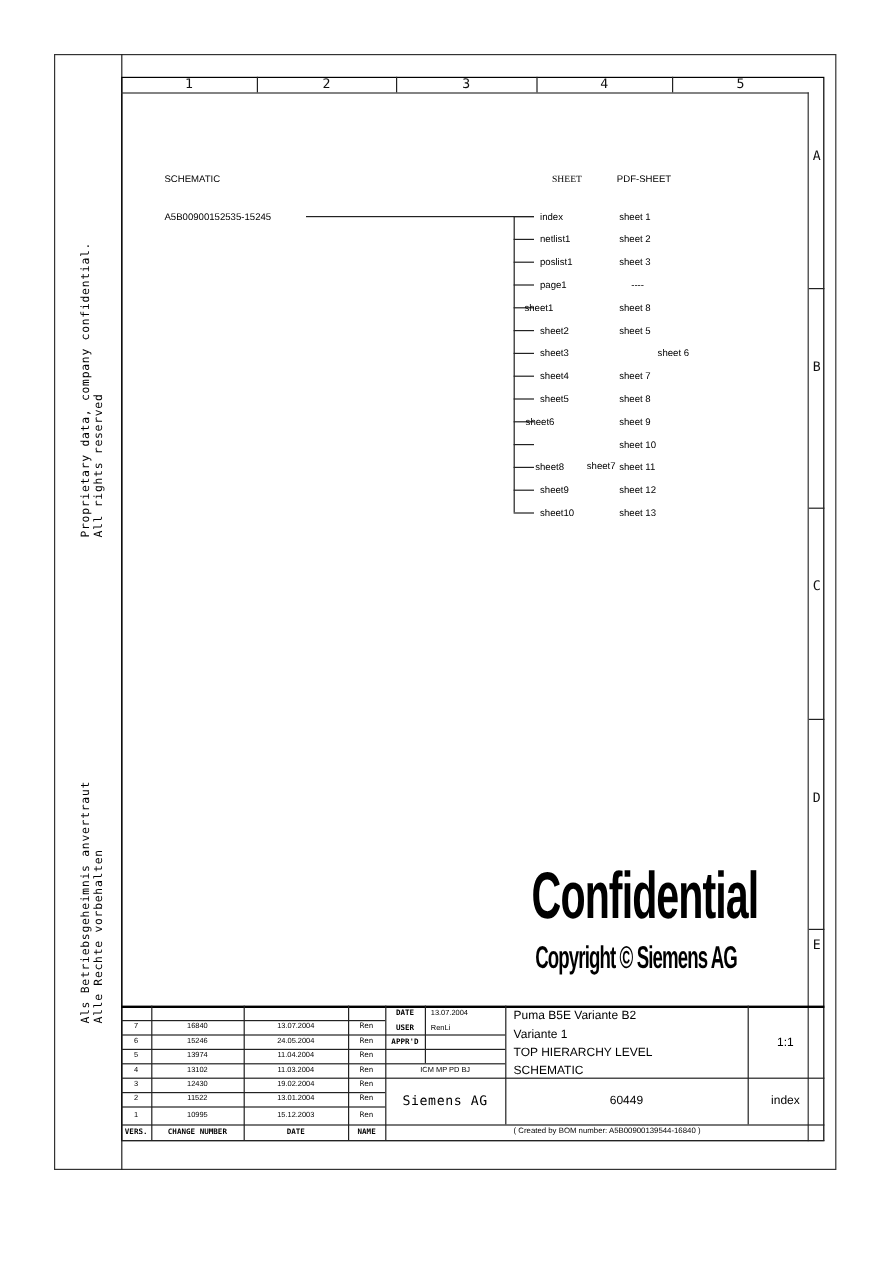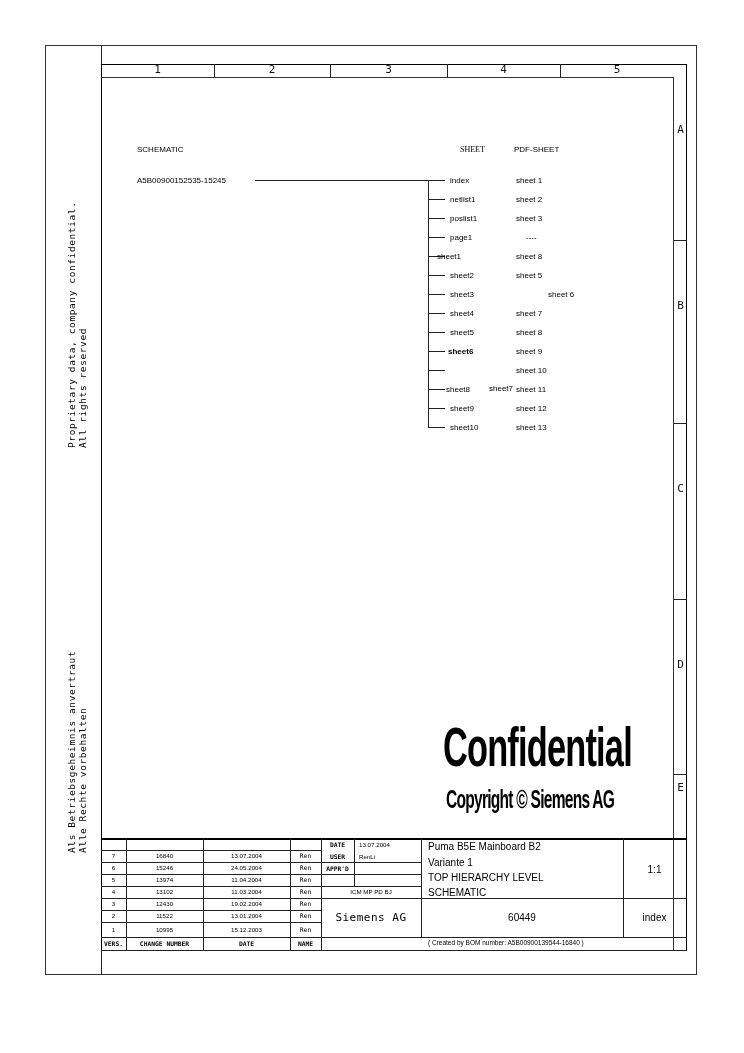--- a/index.html
+++ b/index.html
@@ -109,21 +109,21 @@
     <div class="txt" style="left:450px;top:309px;">sheet4</div>
     <div class="txt" style="left:516px;top:309px;">sheet 7</div>
   </div>
   <div>
     <div class="line" style="left:428px;top:332px;width:17px;height:1px;"></div>
     <div class="txt" style="left:450px;top:328px;">sheet5</div>
     <div class="txt" style="left:516px;top:328px;">sheet 8</div>
   </div>
   <div>
     <div class="line" style="left:428px;top:351px;width:17px;height:1px;"></div>
-    <div class="txt" style="left:448px;top:347px;font-weight:bold;">sheet6</div>
+    <div class="txt" style="left:438px;top:347px;">sheet6</div>
     <div class="txt" style="left:516px;top:347px;">sheet 9</div>
   </div>
   <div>
     <div class="line" style="left:428px;top:370px;width:17px;height:1px;"></div>
     <div class="txt" style="left:450px;top:384px;margin-left:39px;">sheet7</div>
     <div class="txt" style="left:516px;top:366px;">sheet 10</div>
   </div>
   <div>
     <div class="line" style="left:428px;top:389px;width:17px;height:1px;"></div>
     <div class="txt" style="left:446px;top:385px;">sheet8</div>
@@ -223,21 +223,21 @@
   <div class="tb-cell" style="left:359px;top:839px;line-height:11px;text-align:left;">13.07.2004</div>
   <div class="tb-cell tb-mono" style="left:321px;top:851px;width:33px;line-height:11px;">USER</div>
   <div class="tb-cell" style="left:359px;top:851px;line-height:11px;text-align:left;">RenLi</div>
   <div class="tb-cell tb-mono" style="left:321px;top:863px;width:33px;line-height:11px;">APPR'D</div>
   <div class="tb-cell" style="left:359px;top:863px;line-height:11px;text-align:left;"></div>
   <div class="tb-cell" style="left:321px;top:886px;width:100px;">ICM MP PD BJ</div>
   <div class="tb-cell mono" style="left:321px;top:898px;width:100px;height:39px;line-height:39px;font-size:11px;letter-spacing:0.5px;">Siemens AG</div>
 </div>
 
 <div>
-  <div class="txt" style="left:428px;top:841px;font-size:10px;">Puma B5E Mainboard B2</div>
+  <div class="txt" style="left:428px;top:841px;font-size:10px;">Puma B5E Variante B2</div>
   <div class="txt" style="left:428px;top:857px;font-size:10px;">Variante 1</div>
   <div class="txt" style="left:428px;top:872px;font-size:10px;">TOP HIERARCHY LEVEL</div>
   <div class="txt" style="left:428px;top:887px;font-size:10px;">SCHEMATIC</div>
 </div>
 <div class="tb-cell" style="left:623px;top:838px;width:63px;height:60px;line-height:64px;font-size:10px;">1:1</div>
 <div class="tb-cell" style="left:421px;top:898px;width:202px;height:39px;line-height:39px;font-size:10px;">60449</div>
 <div class="tb-cell" style="left:623px;top:898px;width:63px;height:39px;line-height:39px;font-size:10px;">index</div>
 <div class="txt" style="left:428px;top:939px;font-size:6.5px;">( Created by BOM number: A5B00900139544-16840 )</div>
 
 </body></html>

